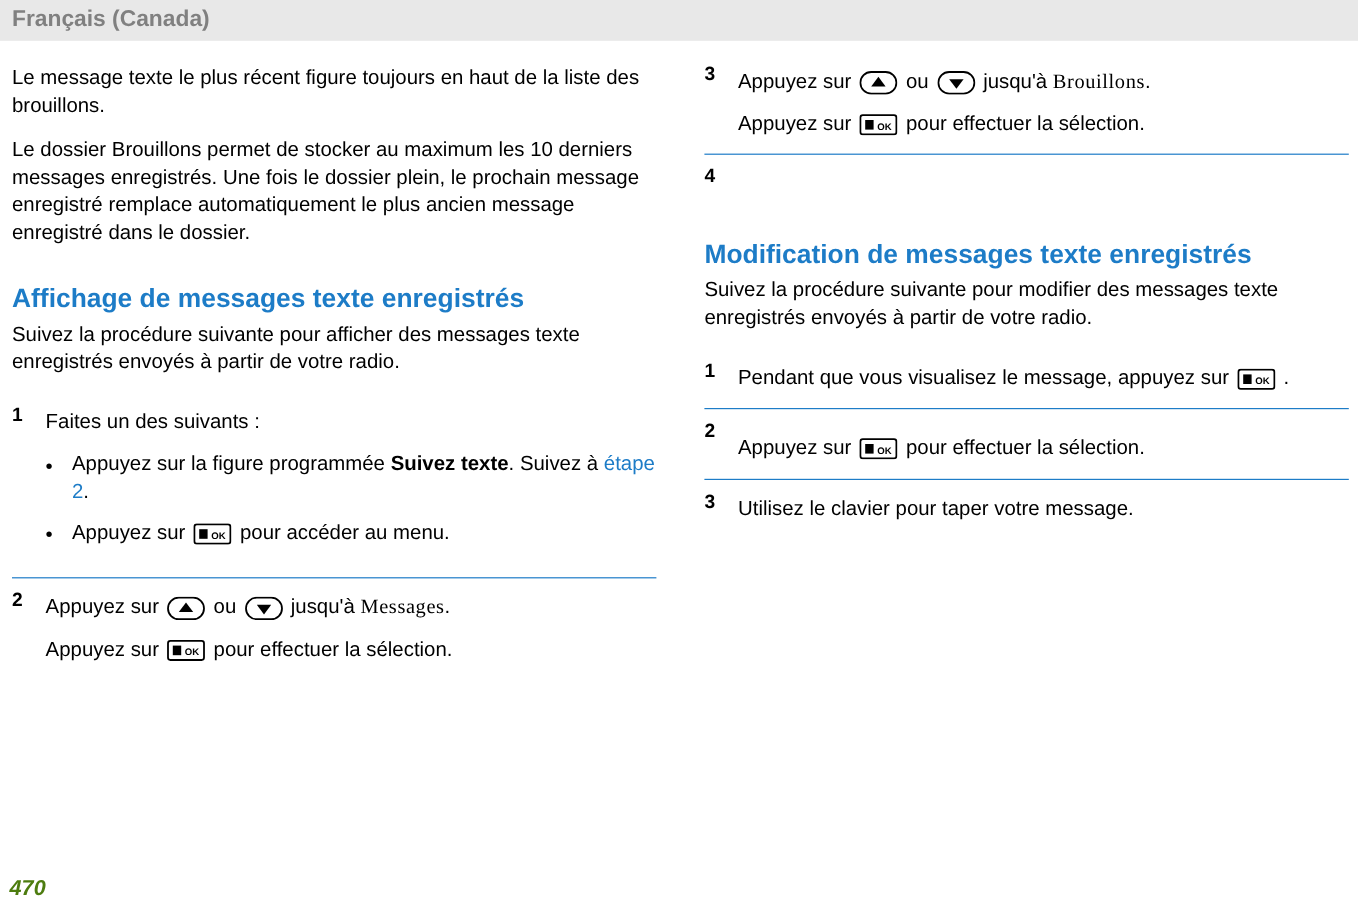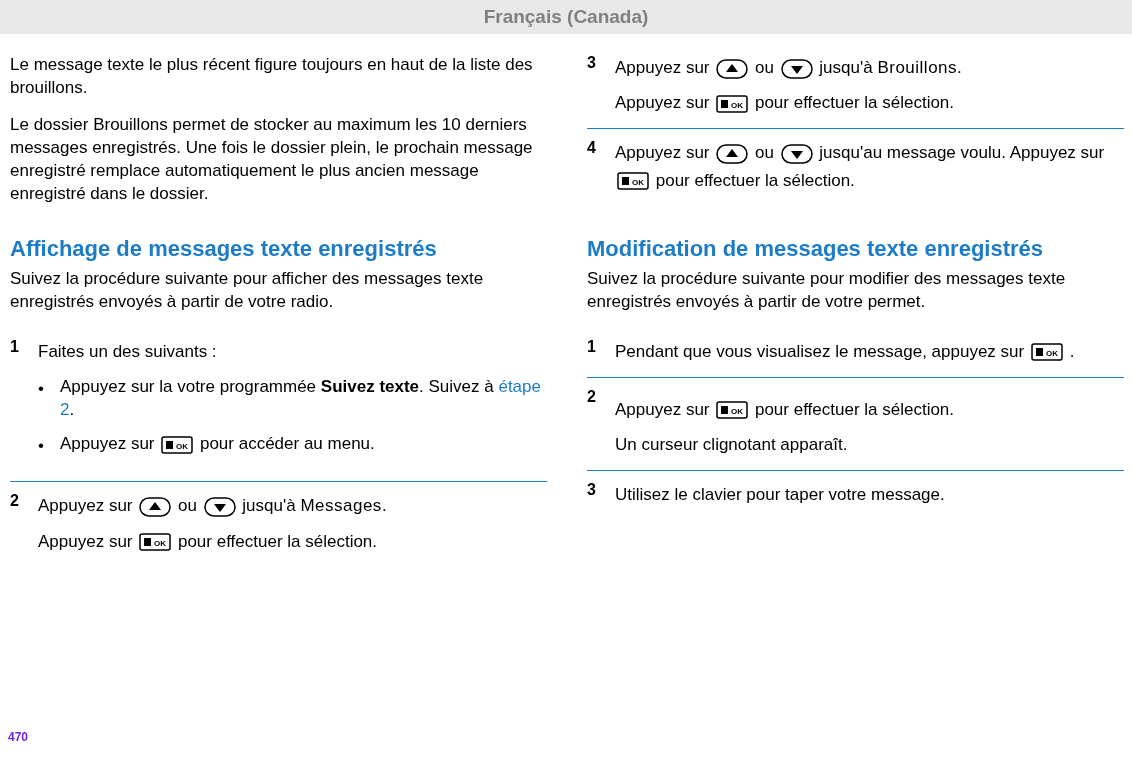--- a/index.html
+++ b/index.html
@@ -11,21 +11,20 @@
     background: #fff;
     color: #000;
     font-size: 17px;
   }
   .header-bar {
     background: #e8e8e8;
     padding: 6px 10px;
     font-size: 19px;
     font-weight: bold;
     color: #808080;
-    text-align: center;
   }
   .page {
     display: flex;
     padding: 20px 8px 0 10px;
     gap: 40px;
   }
   .col {
     width: 50%;
   }
   p {
@@ -64,36 +63,37 @@
     margin: 10px 0;
   }
   .bullet {
     flex: 0 0 22px;
   }
   .bullet::before { content: "•"; }
   .sub-body { flex: 1; line-height: 1.4; }
   .bold { font-weight: bold; }
   .link { color: #1d7cc7; }
   .mono {
-    font-family: Liberation Sans, sans-serif;
+    font-family: Liberation Serif, serif;
     letter-spacing: 0.5px;
   }
   .icon {
     display: inline-block;
     vertical-align: middle;
     margin: 0 2px;
   }
   .icon svg { display: block; }
   .pagenum {
     position: absolute;
     left: 8px;
     top: 730px;
-    color: #6d28d9;
-    font-weight: bold;
-    font-size: 12px;
+    color: #4d7c0f;
+    font-weight: bold;
+    font-size: 18px;
+    font-style: italic;
   }
 </style>
 </head>
 <body>
 
 <svg width="0" height="0" style="position:absolute">
   <defs>
     <g id="key-up">
       <rect x="1" y="1" width="30" height="18" rx="9" ry="9" fill="#fff" stroke="#000" stroke-width="1.5"></rect>
       <polygon points="16,5 10,13 22,13" fill="#000"></polygon>
@@ -126,21 +126,21 @@
     <div class="steps">
 
       <div class="step">
         <div class="step-num">1</div>
         <div class="step-body">
           <span>Faites un des suivants :</span>
           <div class="sublist">
             <div class="sub">
               <span class="bullet"></span>
               <div class="sub-body">
-                <span>Appuyez sur la votre programmée </span><span class="bold">Suivez texte</span><span>. Suivez à </span><span class="link">étape 2</span><span>.</span>
+                <span>Appuyez sur la figure programmée </span><span class="bold">Suivez texte</span><span>. Suivez à </span><span class="link">étape 2</span><span>.</span>
               </div>
             </div>
             <div class="sub">
               <span class="bullet"></span>
               <div class="sub-body">
                 <span>Appuyez sur </span><span class="icon"><svg width="32" height="18">
                       <use href="#key-ok"></use>
                     </svg></span><span> pour accéder au menu.</span>
               </div>
             </div>
@@ -186,56 +186,46 @@
           <div style="margin-top:8px">
             <span>Appuyez sur </span><span class="icon"><svg width="32" height="18">
                   <use href="#key-ok"></use>
                 </svg></span><span> pour effectuer la sélection.</span>
           </div>
         </div>
       </div>
 
       <div class="step">
         <div class="step-num">4</div>
-        <div class="step-body">
-          <span>Appuyez sur </span><span class="icon"><svg width="32" height="20">
-                <use href="#key-up"></use>
-              </svg></span><span> ou </span><span class="icon"><svg width="32" height="20">
-                <use href="#key-down"></use>
-              </svg></span><span> jusqu'au message voulu. Appuyez sur </span><span class="icon"><svg width="32" height="18">
-                <use href="#key-ok"></use>
-              </svg></span><span> pour effectuer la sélection.</span>
-        </div>
       </div>
 
     </div>
 
     <h2>Modification de messages texte enregistrés</h2>
-    <p>Suivez la procédure suivante pour modifier des messages texte enregistrés envoyés à partir de votre permet.</p>
+    <p>Suivez la procédure suivante pour modifier des messages texte enregistrés envoyés à partir de votre radio.</p>
 
     <div class="steps">
 
       <div class="step">
         <div class="step-num">1</div>
         <div class="step-body">
           <span>Pendant que vous visualisez le message, appuyez sur </span><span class="icon"><svg width="32" height="18">
                 <use href="#key-ok"></use>
               </svg></span><span> .</span>
         </div>
       </div>
 
       <div class="step">
         <div class="step-num">2</div>
         <div class="step-body">
           <div style="margin-top:8px">
             <span>Appuyez sur </span><span class="icon"><svg width="32" height="18">
                   <use href="#key-ok"></use>
                 </svg></span><span> pour effectuer la sélection.</span>
           </div>
-          <div style="margin-top:8px">Un curseur clignotant apparaît.</div>
         </div>
       </div>
 
       <div class="step" style="border-bottom:none">
         <div class="step-num">3</div>
         <div class="step-body">Utilisez le clavier pour taper votre message.</div>
       </div>
 
     </div>
 

